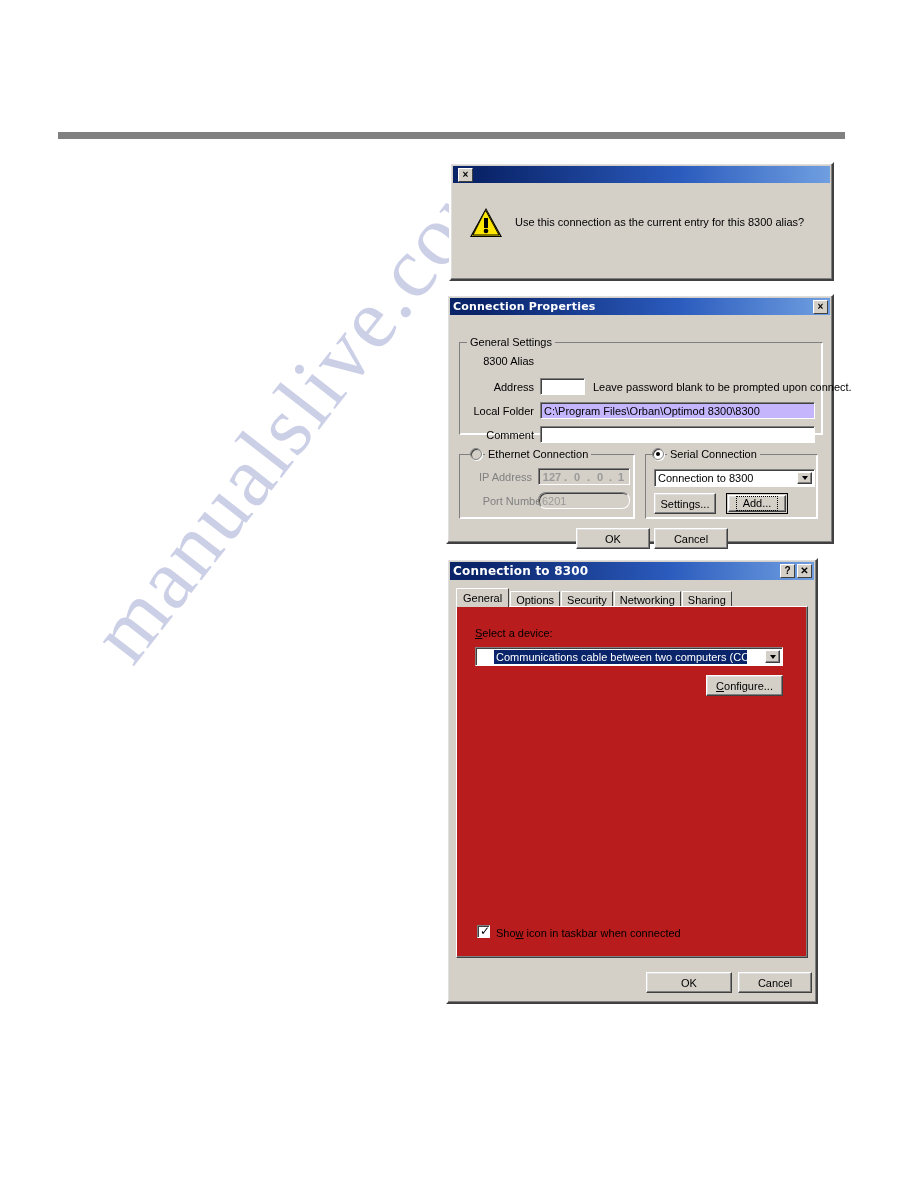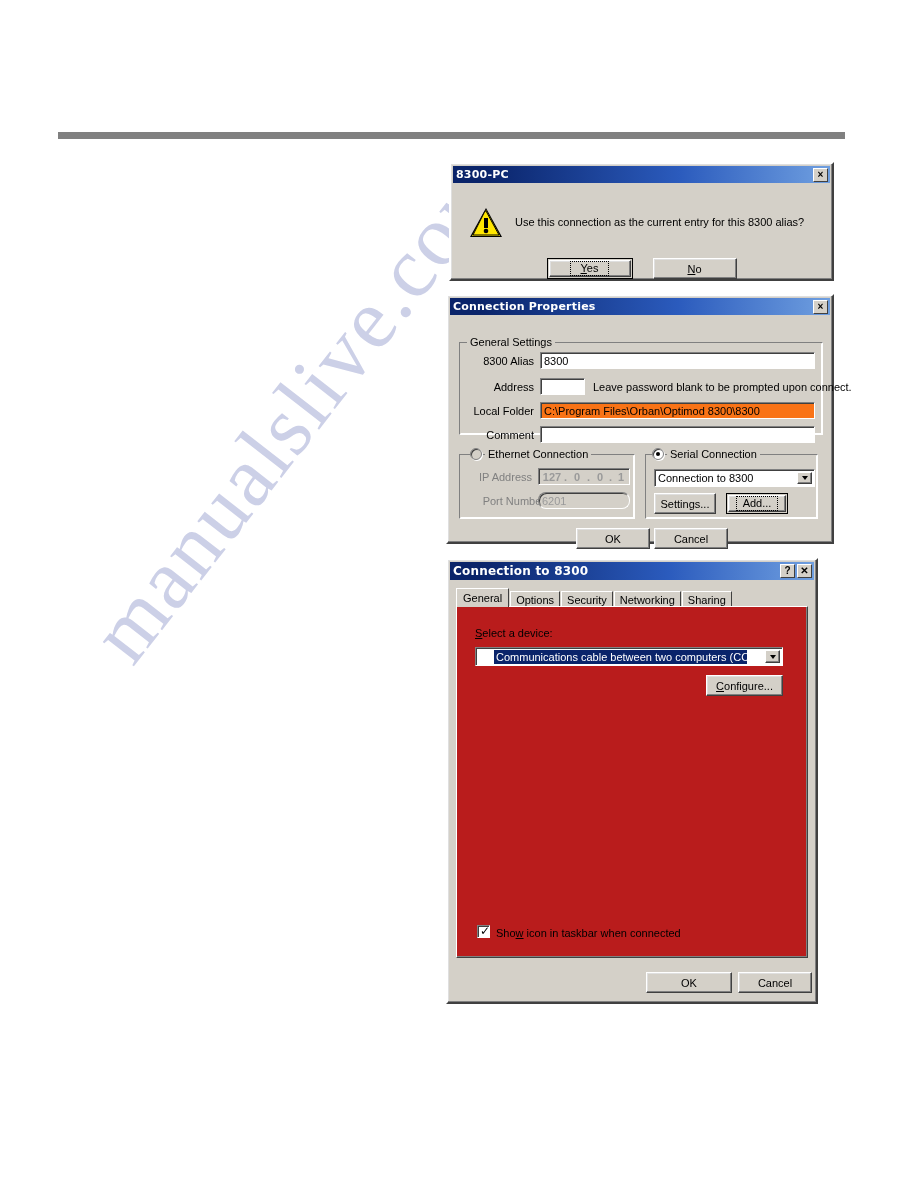--- a/index.html
+++ b/index.html
@@ -239,21 +239,21 @@
     box-sizing: border-box;
     font-size: 11px;
     color: #000;
     padding: 1px 0 0 3px;
     line-height: 14px;
     overflow: hidden;
     white-space: nowrap;
     font-family: "Liberation Sans", sans-serif;
   }
   .textbox.readonly {
-    background: #f97316;
+    background: #c4b5fd;
     color: #000;
   }
   .textbox.disabled {
     background: #d4d0c8;
     color: #9a9a9a;
   }
   .plain-note {
     position: absolute;
     font-size: 11px;
     color: #000;
@@ -434,58 +434,46 @@
 <body>
 
 <div class="page-rule"></div>
 
 <div class="watermark">
   <span>manualslive.com</span>
 </div>
 
 <div class="win raised" id="dlg-msg">
   <div class="titlebar">
-    <span class="tb-text">8300-PC</span>
     <div class="tb-btn">×</div>
   </div>
   <div class="win-body">
     <svg class="warn-icon" viewBox="0 0 34 31">
       <polygon points="17,1 33,30 1,30" fill="#000000"></polygon>
       <polygon points="17,3 31,29 3,29" fill="#ffe600"></polygon>
       <polygon points="17,4 16,4 4,28 30,28" fill="#ffe600" stroke="#000000" stroke-width="1"></polygon>
       <rect x="15" y="11" width="4" height="10" fill="#000000"></rect>
       <circle cx="17" cy="24" r="2.3" fill="#000000"></circle>
     </svg>
     <div class="msg-text">Use this connection as the current entry for this 8300 alias?</div>
-    <div class="btnrow-msg">
-      <div class="btn defaulted" style="width:86px;">
-        <div class="inner">
-            <span class="focusring"><span class="u">Y</span><span>es</span></span>
-          </div>
-      </div>
-      <div class="btn" style="width:84px;display:flex;align-items:center;justify-content:center;">
-        <span><span class="u">N</span><span>o</span></span>
-      </div>
-    </div>
   </div>
 </div>
 
 <div class="win raised" id="dlg-props">
   <div class="titlebar">
     <span class="tb-text">Connection Properties</span>
     <div class="tb-btn">×</div>
   </div>
   <div class="win-body">
 
     <div class="group" style="left:9px; top:27px; width:364px; height:93px;padding-left:24px;">
       <div class="ginner"></div>
       <span class="group-title">General Settings</span>
 
       <span class="field-label" style="left:6px; top:12px; width:68px;">8300 Alias</span>
-      <div class="textbox" style="left:80px; top:9px; width:275px; height:17px;">8300</div>
 
       <span class="field-label" style="left:6px; top:38px; width:68px;">Address</span>
       <div class="textbox" style="left:80px; top:35px; width:45px; height:17px;"></div>
       <span class="plain-note" style="left:133px; top:38px;">Leave password blank to be prompted upon connect.</span>
 
       <span class="field-label" style="left:0px; top:62px; width:74px;">Local Folder</span>
       <div class="textbox readonly" style="left:80px; top:59px; width:275px; height:17px;">C:\Program Files\Orban\Optimod 8300\8300</div>
 
       <span class="field-label" style="left:6px; top:86px; width:68px;">Comment</span>
       <div class="textbox" style="left:80px; top:83px; width:275px; height:17px;"></div>

